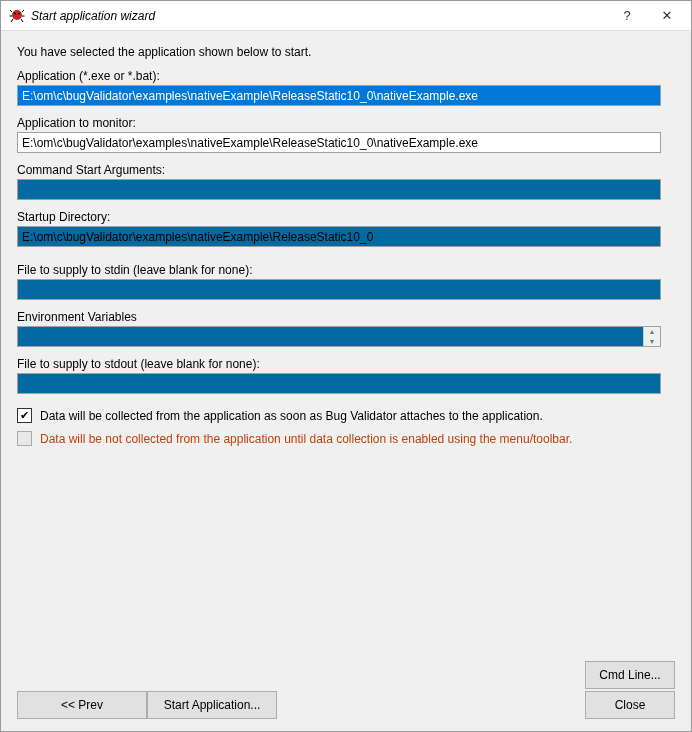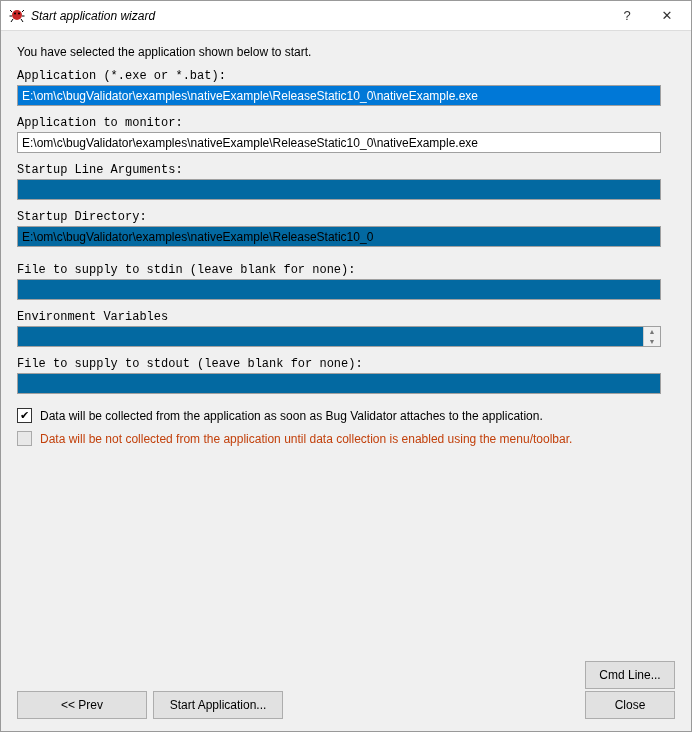--- a/index.html
+++ b/index.html
@@ -31,21 +31,21 @@
       font-size: 13px; color: #333;
       cursor: pointer;
     }
     .content {
       padding: 14px 30px 12px 16px;
       height: calc(100% - 30px);
       position: relative;
     }
     .intro { margin-bottom: 10px; }
     .field-group { margin-bottom: 10px; }
-    .field-label { margin-bottom: 2px; font-family: Liberation Mono, monospace; }
+    .field-label { margin-bottom: 2px; }
     .text-input, .dropdown {
       width: 100%;
       height: 21px;
       border: 1px solid #a0a0a0;
       background: #0369a1;
       padding: 2px 4px;
       font-family: inherit;
       font-size: 12px;
       outline: none;
     }
@@ -78,21 +78,21 @@
       display: flex; align-items: center; justify-content: center;
       font-size: 11px;
       flex-shrink: 0;
     }
     .checkbox.disabled { border-color: #aaa; background: #e8e8e8; }
     .checkbox-label.disabled { color: #c2410c; }
     .bottom-text { margin-top: 110px; }
     .button-row {
       position: absolute;
       bottom: 12px; left: 16px; right: 16px;
-      display: flex; gap: 6px;
+      display: flex; 
     }
     .btn {
       height: 28px;
       padding: 0 12px;
       background: #e1e1e1;
       border: 1px solid #adadad;
       font-family: inherit; font-size: 12px;
       cursor: pointer;
       min-width: 90px;
     }
@@ -132,21 +132,21 @@
     <div class="field-label">Application (*.exe or *.bat):</div>
     <input type="text" class="text-input selected" value="E:\om\c\bugValidator\examples\nativeExample\ReleaseStatic10_0\nativeExample.exe" style="">
   </div>
 
   <div class="field-group">
     <div class="field-label">Application to monitor:</div>
     <input type="text" class="text-input readonly" value="E:\om\c\bugValidator\examples\nativeExample\ReleaseStatic10_0\nativeExample.exe" style="">
   </div>
 
   <div class="field-group">
-    <div class="field-label">Startup Line Arguments:</div>
+    <div class="field-label">Command Start Arguments:</div>
     <input type="text" class="text-input" value="" style="">
   </div>
 
   <div class="field-group">
     <div class="field-label">Startup Directory:</div>
     <input type="text" class="text-input" value="E:\om\c\bugValidator\examples\nativeExample\ReleaseStatic10_0" style="">
   </div>
 
   <div class="field-group" style="margin-top:16px">
     <div class="field-label">File to supply to stdin (leave blank for none):</div>

